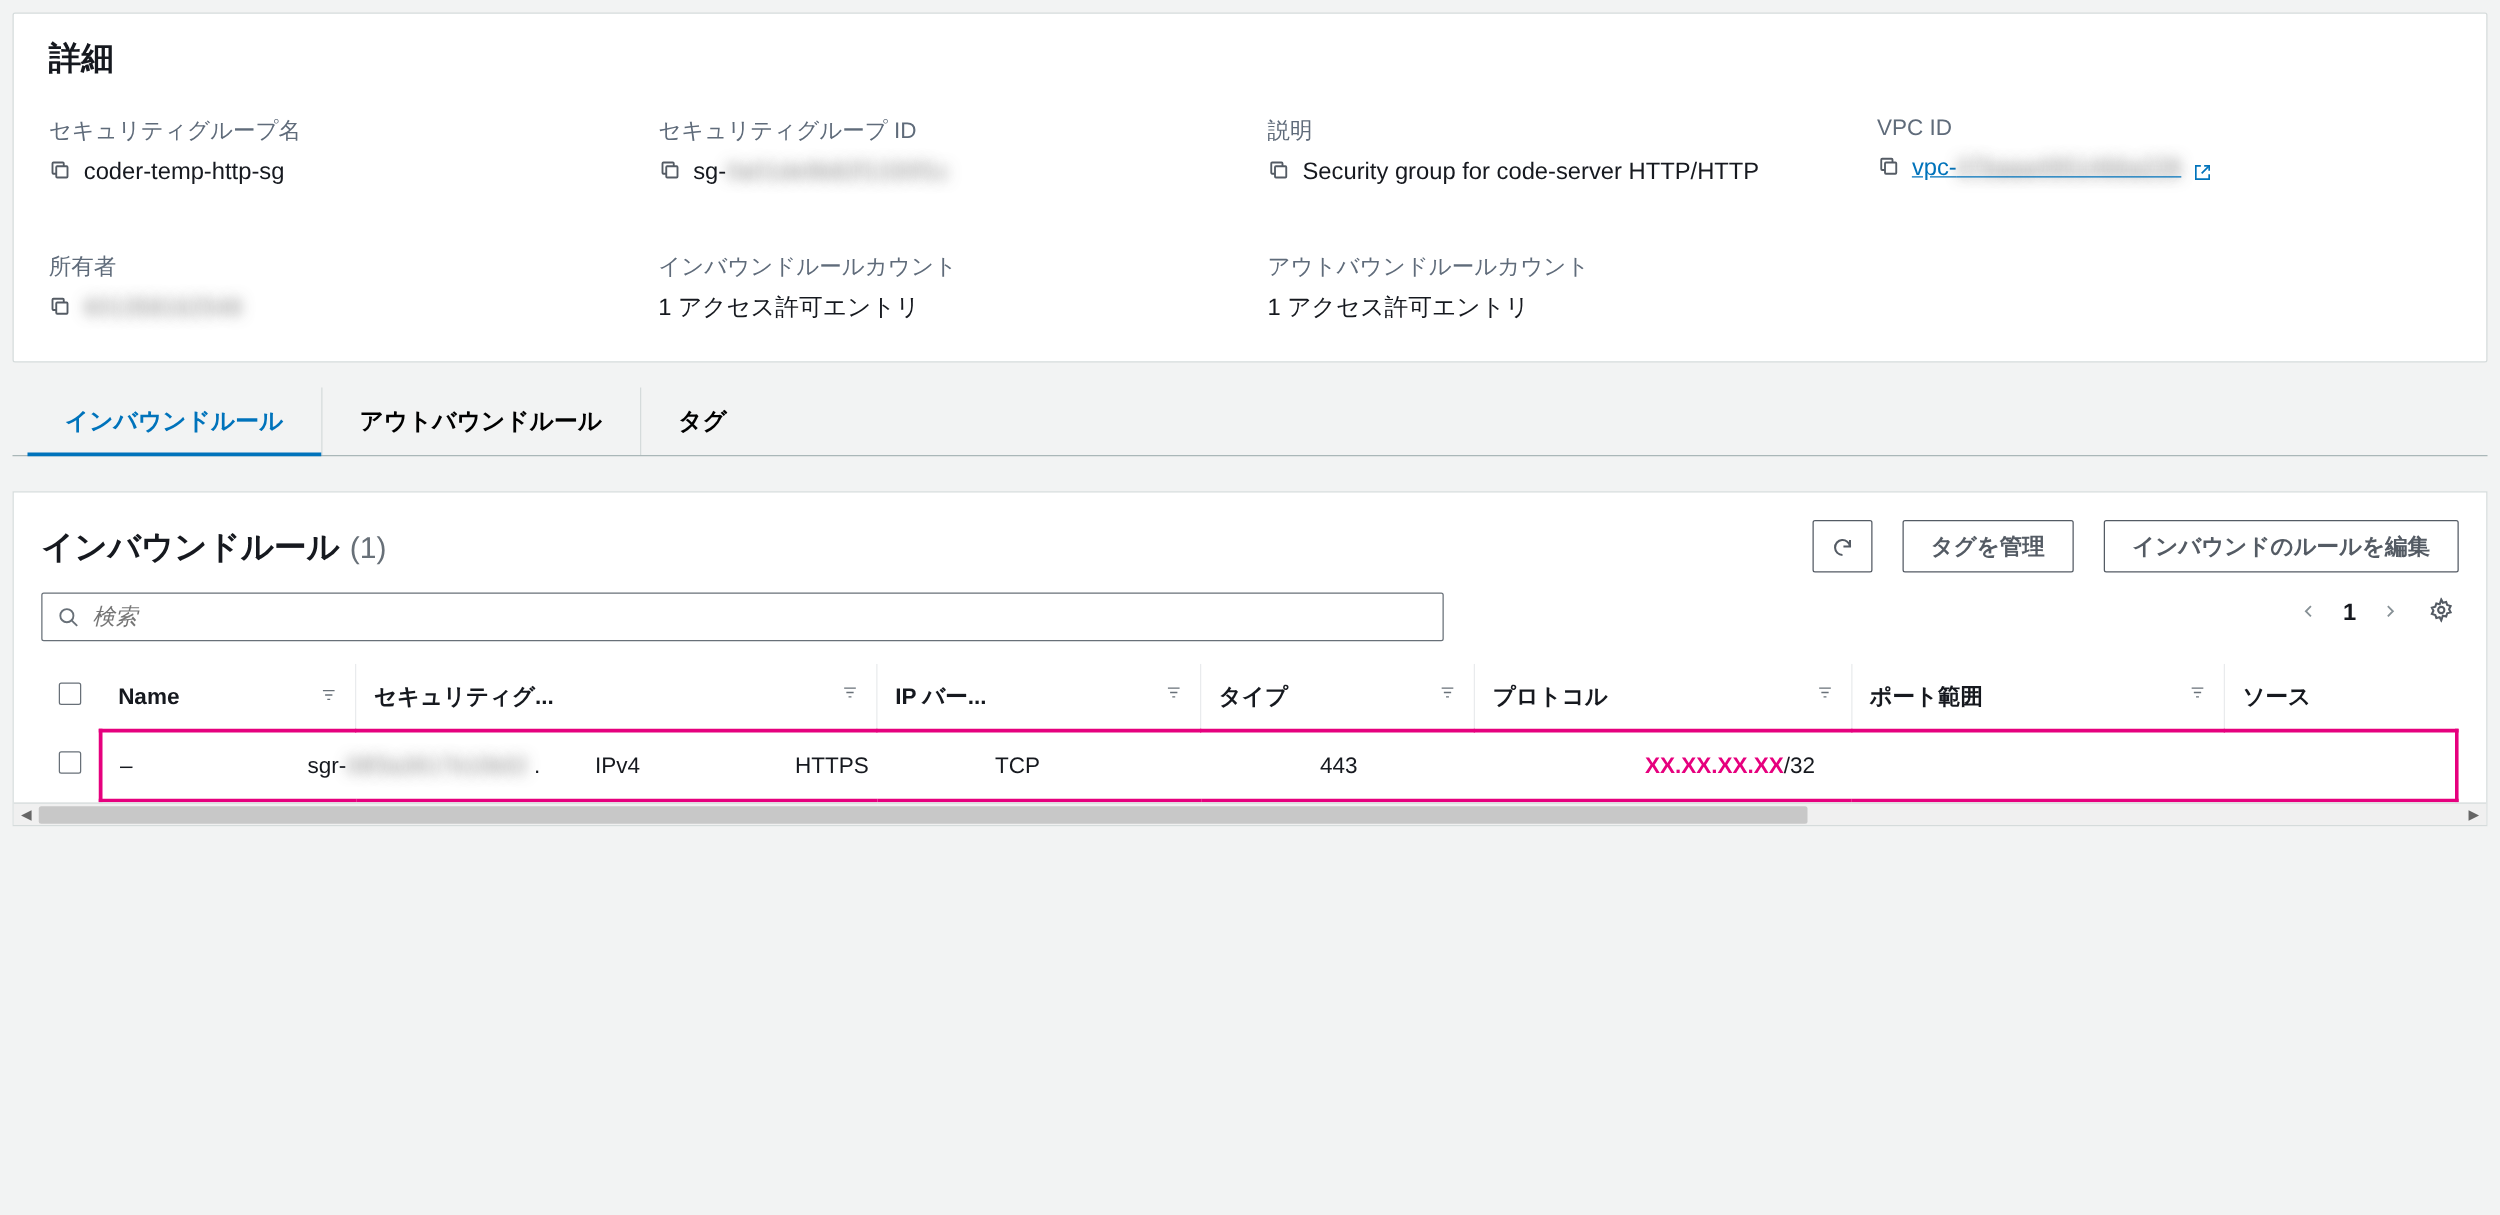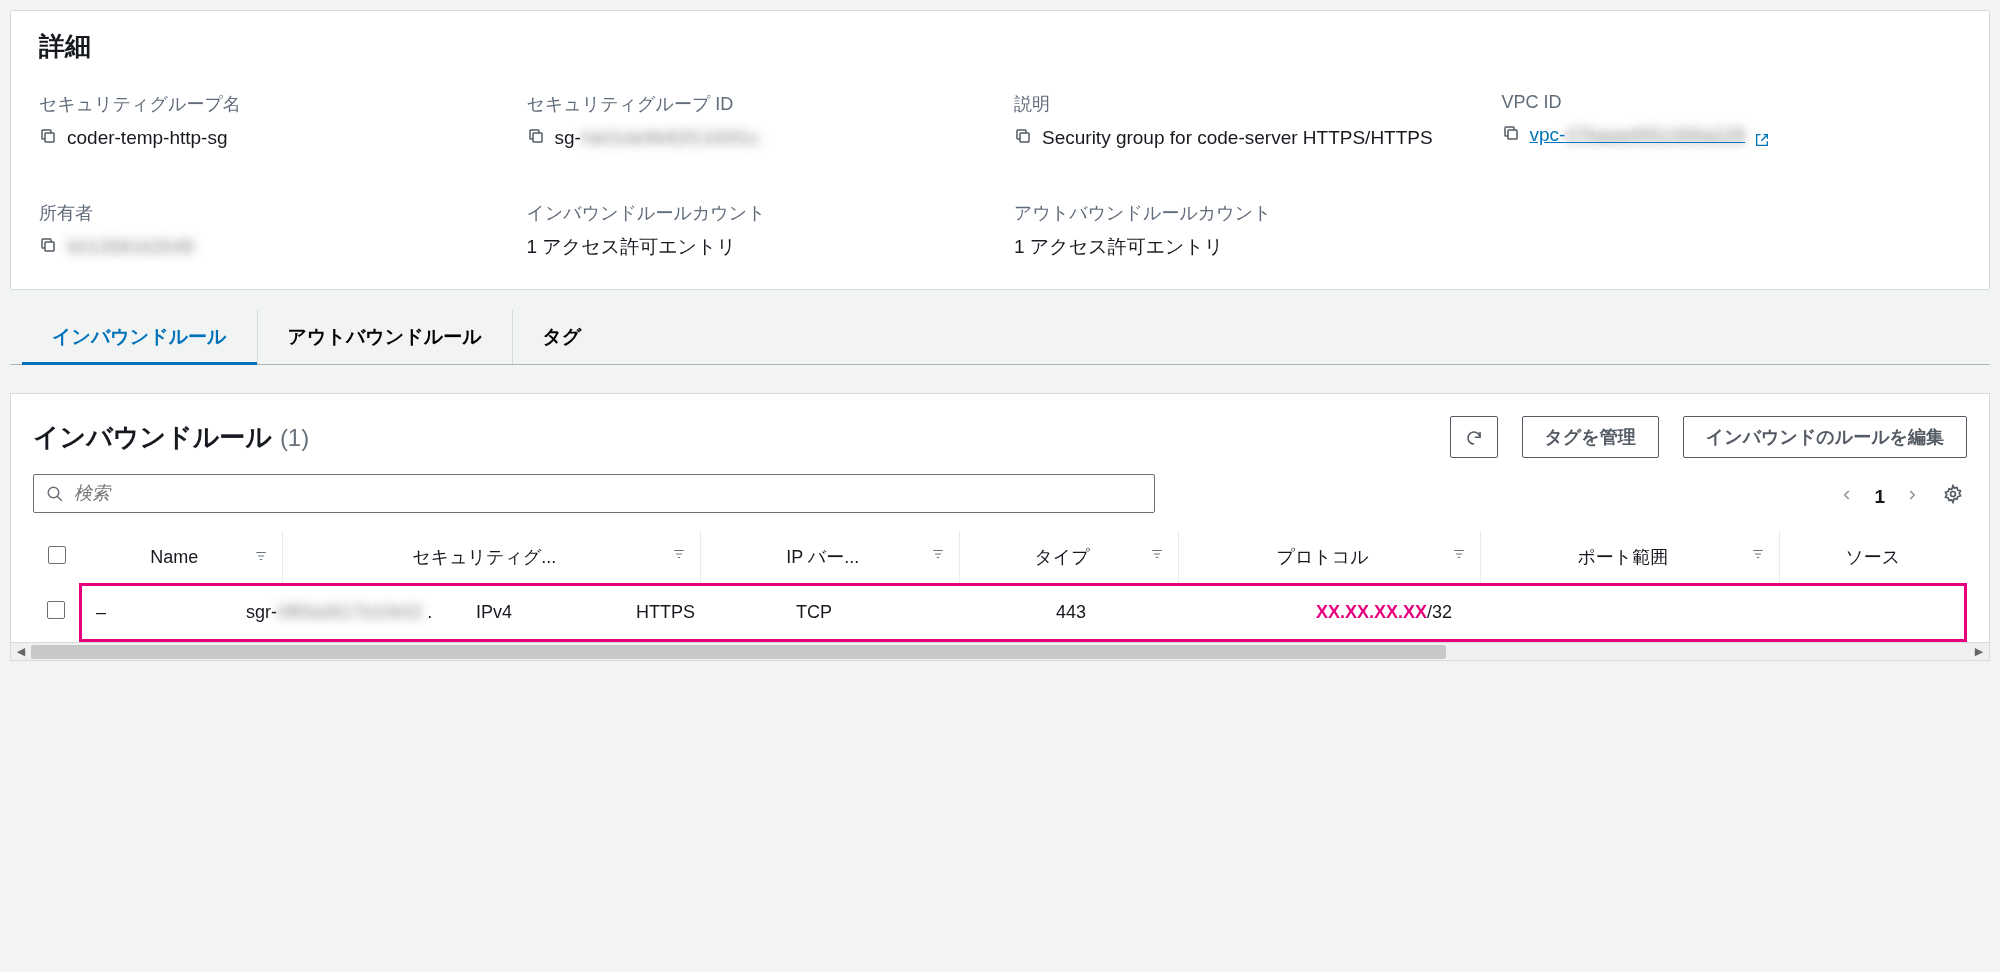--- a/index.html
+++ b/index.html
@@ -32,34 +32,34 @@
   .section { background:#fff; border:1px solid #d5dbdb; padding: 22px 22px 0; }
   .section-header { display:flex; align-items:center; justify-content:space-between; margin-bottom:16px; }
   .section-title { font-size:26px; font-weight:700; display:flex; align-items:baseline; gap:8px; }
   .section-count { color:#687078; font-weight:400; font-size:24px; }
   .section-actions { display:flex; gap:24px; }
   
   .btn { border:1px solid #545b64; background:#fff; padding: 8px 22px; font-size:18px; font-weight:700; color:#545b64; cursor:pointer; border-radius:2px; }
   .btn-icon { padding:8px 14px; }
   .btn-icon svg { width:18px; height:18px; stroke:#545b64; fill:none; stroke-width:2.2; vertical-align:middle; }
   
-  .toolbar { display:flex; align-items:flex-end; justify-content:space-between; margin-bottom:18px; gap:20px; }
+  .toolbar { display:flex; align-items:flex-start; justify-content:space-between; margin-bottom:18px; gap:20px; }
   .search-box { flex:0 0 58%; display:flex; align-items:center; border:1px solid #687078; border-radius:2px; padding:8px 12px; }
   .search-box svg { width:18px; height:18px; stroke:#687078; fill:none; stroke-width:2; margin-right:10px; }
   .search-box input { border:none; outline:none; font-size:18px; flex:1; font-style:italic; color:#687078; font-family:inherit; }
   
   .pager { display:flex; align-items:center; gap:16px; color:#687078; }
   .pager .page-num { color:#16191f; font-weight:700; font-size:19px; }
   .pager-btn svg { width:14px; height:14px; stroke:#879196; fill:none; stroke-width:2.5; }
   .pager-btn { cursor:pointer; padding:4px; }
   .gear-btn svg { width:20px; height:20px; stroke:#545b64; fill:none; stroke-width:2; }
   
   .table-wrap { overflow-x:auto; }
   table { width:100%; border-collapse:collapse; }
-  th { text-align:center; font-size:18px; font-weight:400; color:#16191f; padding:14px 14px; border-right:1px solid #e9ebed; white-space:nowrap; }
+  th { text-align:left; font-size:18px; font-weight:700; color:#16191f; padding:14px 14px; border-right:1px solid #e9ebed; white-space:nowrap; }
   th:last-child { border-right:none; }
   th .sort-icon { float:right; }
   th .sort-icon svg { width:14px; height:14px; stroke:#687078; fill:none; stroke-width:2; }
   td { padding:16px 14px; font-size:18px; color:#16191f; white-space:nowrap; }
   .checkbox { width:18px; height:18px; border:1.5px solid #687078; border-radius:2px; display:inline-block; cursor:pointer; }
   .highlight-row { border:3px solid #e6007e; }
   .source-ip { color:#e6007e; font-weight:700; }
   .source-suffix { color:#16191f; font-weight:400; }
   
   .hscroll { height:18px; background:#f0f0f0; display:flex; align-items:center; border-top:1px solid #d5dbdb; margin:0 -22px; position:relative; }
@@ -98,21 +98,21 @@
       </div>
     </div>
 
     <div>
       <div class="field-label">説明</div>
       <div class="field-value">
         <span class="copy-icon"><svg viewBox="0 0 24 24">
               <rect x="8" y="8" width="12" height="12" rx="1"></rect>
               <path d="M16 8V5a1 1 0 0 0-1-1H5a1 1 0 0 0-1 1v10a1 1 0 0 0 1 1h3"></path>
             </svg></span>
-        <span class="field-value-text">Security group for code-server HTTPS/HTTPS</span>
+        <span class="field-value-text">Security group for code-server HTTP/HTTP</span>
       </div>
     </div>
 
     <div>
       <div class="field-label">VPC ID</div>
       <div class="field-value">
         <span class="copy-icon"><svg viewBox="0 0 24 24">
               <rect x="8" y="8" width="12" height="12" rx="1"></rect>
               <path d="M16 8V5a1 1 0 0 0-1-1H5a1 1 0 0 0-1 1v10a1 1 0 0 0 1 1h3"></path>
             </svg></span>

